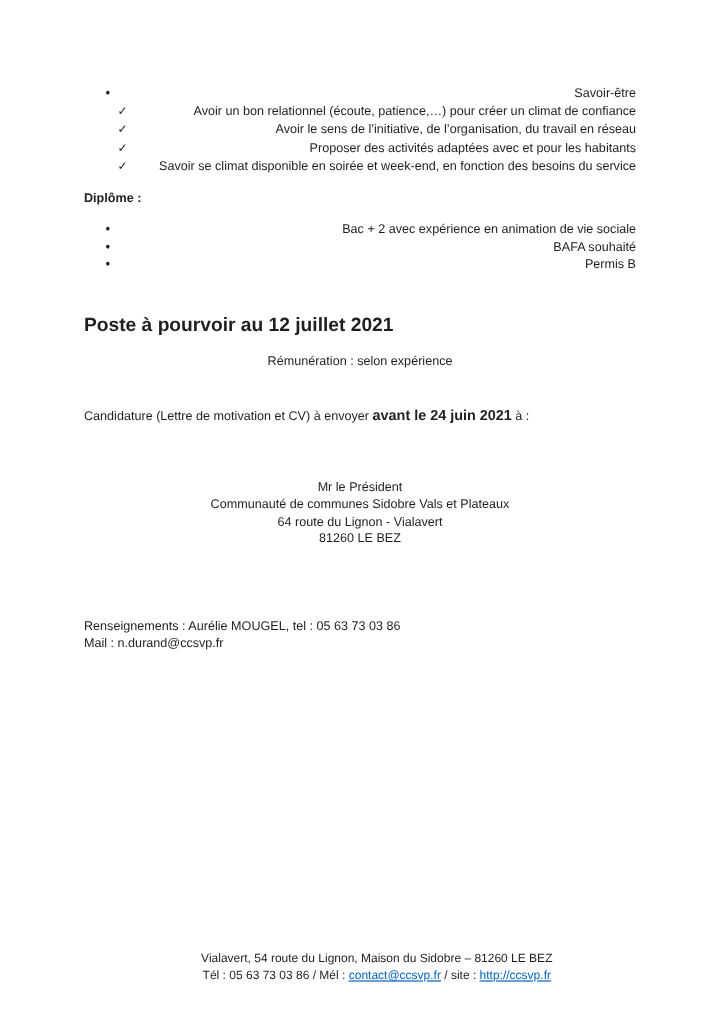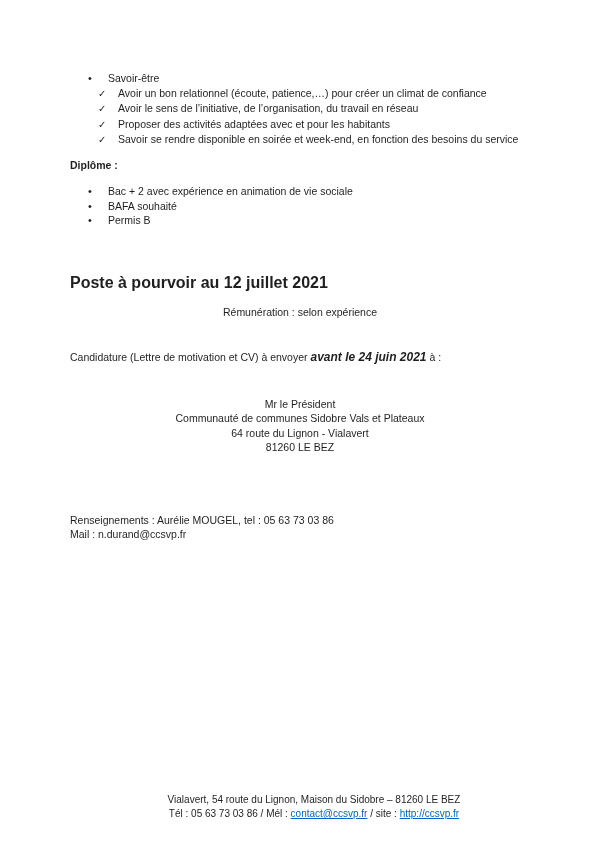--- a/index.html
+++ b/index.html
@@ -15,38 +15,38 @@
     color: #1f1f1f;
   }
   .content { padding: 71px 70px 0 70px; }
 
   .row { display: flex; align-items: baseline; }
   .b1 { padding-left: 18px; }
   .b2 { padding-left: 28px; }
   .glyph { flex: none; width: 20px; }
   .glyph.bullet { font-size: 11px; }
   .glyph.check { font-size: 10px; }
-  .txt { flex: 1; }
+  .txt { flex: 1; text-align: right; }
 
   .bold-label { font-weight: bold; margin-top: 10px; }
   .diplome-list { margin-top: 12px; }
 
   .heading {
-    margin-top: 45px;
+    margin-top: 34px;
     font-size: 16px;
     line-height: 20px;
     font-weight: bold;
   }
 
   .remuneration { margin-top: 12px; text-align: center; }
 
   .candidature { margin-top: 31px; }
-  .candidature .deadline { font-weight: bold; font-size: 12px; font-style: italic; }
+  .candidature .deadline { font-weight: bold; font-size: 12px; }
 
-  .address { margin-top: 32px; text-align: center; }
+  .address { margin-top: 44px; text-align: center; }
   .address div { line-height: 14.5px; }
 
   .renseignements { margin-top: 58px; }
 
   .footer {
     position: absolute;
     left: 14px;
     top: 793px;
     width: 100%;
     text-align: center;
@@ -75,21 +75,21 @@
   <div class="row b2">
     <span class="glyph check">✓</span>
     <span class="txt">Avoir le sens de l’initiative, de l’organisation, du travail en réseau</span>
   </div>
   <div class="row b2">
     <span class="glyph check">✓</span>
     <span class="txt">Proposer des activités adaptées avec et pour les habitants</span>
   </div>
   <div class="row b2">
     <span class="glyph check">✓</span>
-    <span class="txt">Savoir se rendre disponible en soirée et week-end, en fonction des besoins du service</span>
+    <span class="txt">Savoir se climat disponible en soirée et week-end, en fonction des besoins du service</span>
   </div>
 
   <div class="bold-label">Diplôme :</div>
   <div class="diplome-list">
     <div class="row b1">
       <span class="glyph bullet">•</span>
       <span class="txt">Bac + 2 avec expérience en animation de vie sociale</span>
     </div>
     <div class="row b1">
       <span class="glyph bullet">•</span>

